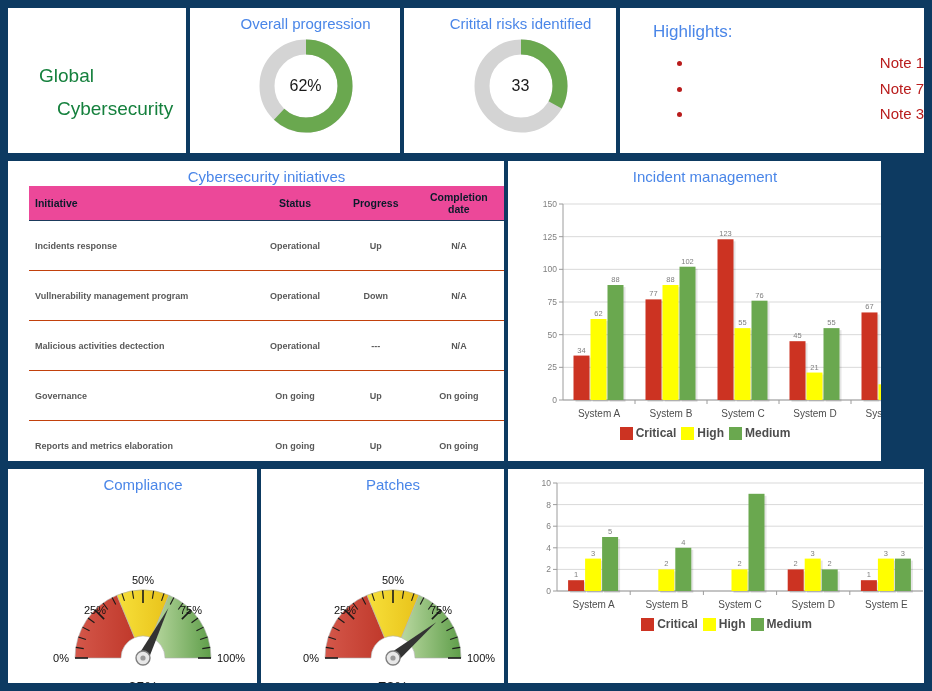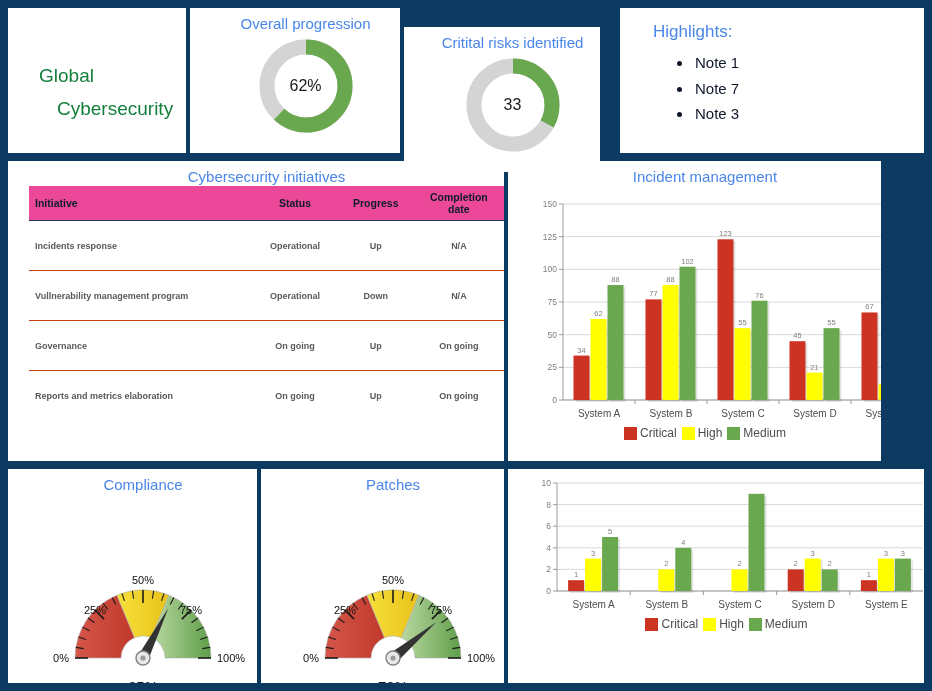--- a/index.html
+++ b/index.html
@@ -42,21 +42,21 @@
     color: #15803d;
     font-size: 19px;
     line-height: 1.0;
     padding: 0 10px;
   }
   .brand .line1 { margin-top: 58px; }
   .brand .line2 { margin-top: 14px; padding-left: 18px; }
 
   
   #progress-panel { left: 190px; top: 8px; width: 210px; height: 145px; }
-  #risks-panel    { left: 404px; top: 8px; width: 196px; height: 145px; margin-top: 19px; }
+  #risks-panel    { left: 404px; top: 8px; width: 212px; height: 145px; }
   .donut-wrap {
     position: relative;
     width: 100px;
     height: 100px;
     margin: 3px auto 0 auto;
   }
   .donut-svg { display:block; }
   .donut-center {
     position: absolute;
     left: 0; top: 0; right: 0; bottom: 0;
@@ -70,23 +70,24 @@
   
   #highlights-panel { left: 620px; top: 8px; width: 304px; height: 145px; }
   .hl-title {
     color: #4a86e8;
     font-size: 17px;
     padding: 14px 0 0 12px;
   }
   .hl-list {
     margin: 8px 0 0 0;
     padding-left: 52px;
-    color: #0f172a;
+    color: #b91c1c;
     font-size: 15px;
     line-height: 1.7;
+    text-align: right;
   }
   .hl-list li { padding-left: 2px; }
 
   
   #initiatives-panel { left: 8px; top: 161px; width: 496px; height: 300px; }
   table.init-table {
     width: 100%;
     border-collapse: collapse;
     table-layout: fixed;
   }
@@ -136,21 +137,21 @@
   
   .chart-svg { display: block; margin: 0 auto; }
   .legend {
     display: flex;
     justify-content: center;
     align-items: center;
     gap: 5px;
     font-size: 12px;
     color: #4d4d4d;
   }
-  .legend .item { display: flex; align-items: center; gap: 3px; }
+  .legend .item { display: flex; align-items: center; gap: 3px; font-weight: bold; }
   .legend .swatch {
     width: 13px; height: 13px; display: inline-block;
   }
   .axis-txt { font-size: 8.5px; fill: #808080; font-family: "Liberation Sans", sans-serif; }
   .cat-txt  { font-size: 10px;  fill: #4d4d4d; font-family: "Liberation Sans", sans-serif; }
   .val-txt  { font-size: 7.5px; fill: #7f7f7f; font-family: "Liberation Sans", sans-serif; }
   .gauge-lbl{ font-size: 11px;  fill: #111111; font-family: "Liberation Sans", sans-serif; }
   .grid-line { stroke: #d9d9d9; stroke-width: 1; }
   .axis-line { stroke: #9c9c9c; stroke-width: 1; }
 </style>
@@ -218,20 +219,26 @@
           <tr>
             <td class="left">Incidents response</td>
             <td>Operational</td>
             <td>Up</td>
             <td>N/A</td>
           </tr>
           <tr>
             <td class="left">Vullnerability management program</td>
             <td>Operational</td>
             <td>Down</td>
+            <td>N/A</td>
+          </tr>
+          <tr>
+            <td class="left">Malicious activities dectection</td>
+            <td>Operational</td>
+            <td>---</td>
             <td>N/A</td>
           </tr>
           <tr>
             <td class="left">Governance</td>
             <td>On going</td>
             <td>Up</td>
             <td>On going</td>
           </tr>
           <tr>
             <td class="left">Reports and metrics elaboration</td>

